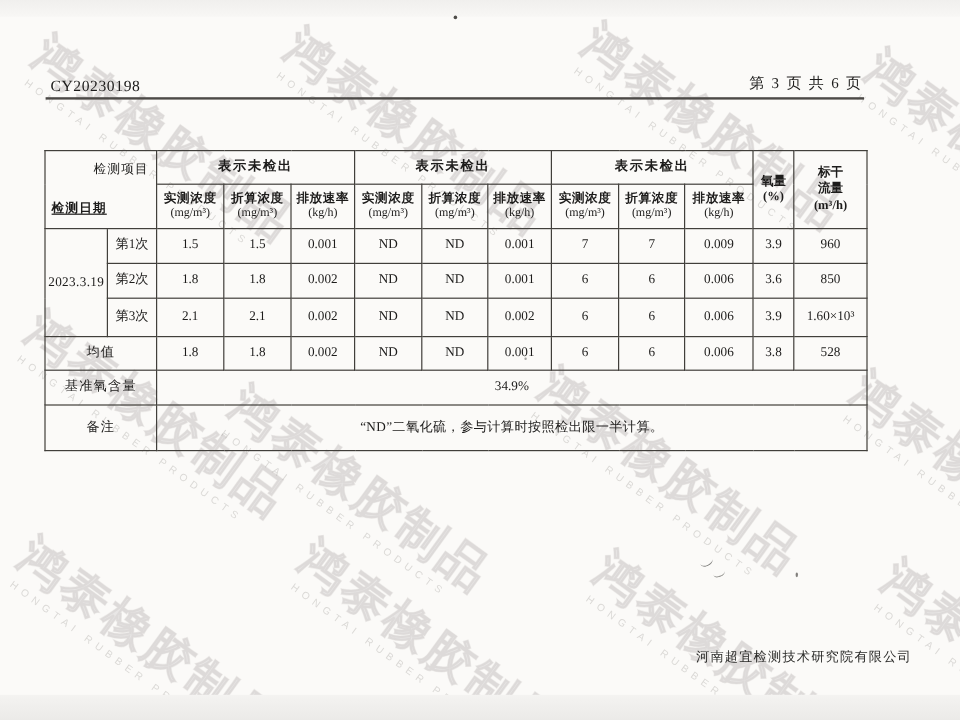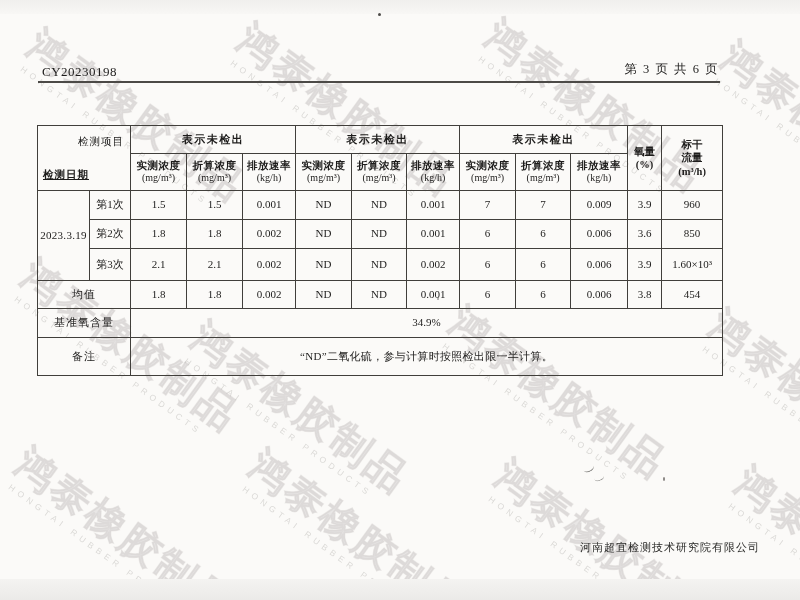--- a/index.html
+++ b/index.html
@@ -237,21 +237,21 @@
       <td>1.8</td>
       <td>1.8</td>
       <td>0.002</td>
       <td>ND</td>
       <td>ND</td>
       <td>0.001</td>
       <td>6</td>
       <td>6</td>
       <td>0.006</td>
       <td>3.8</td>
-      <td>454</td>
+      <td>528</td>
     </tr>
     <tr style="height:29px">
       <td class="label-cell" colspan="2">基准氧含量</td>
       <td colspan="11">34.9%</td>
     </tr>
     <tr style="height:38px">
       <td class="label-cell" colspan="2">备注</td>
       <td class="note-cell" colspan="11">“ND”二氧化硫，参与计算时按照检出限一半计算。</td>
     </tr>
   </tbody>

